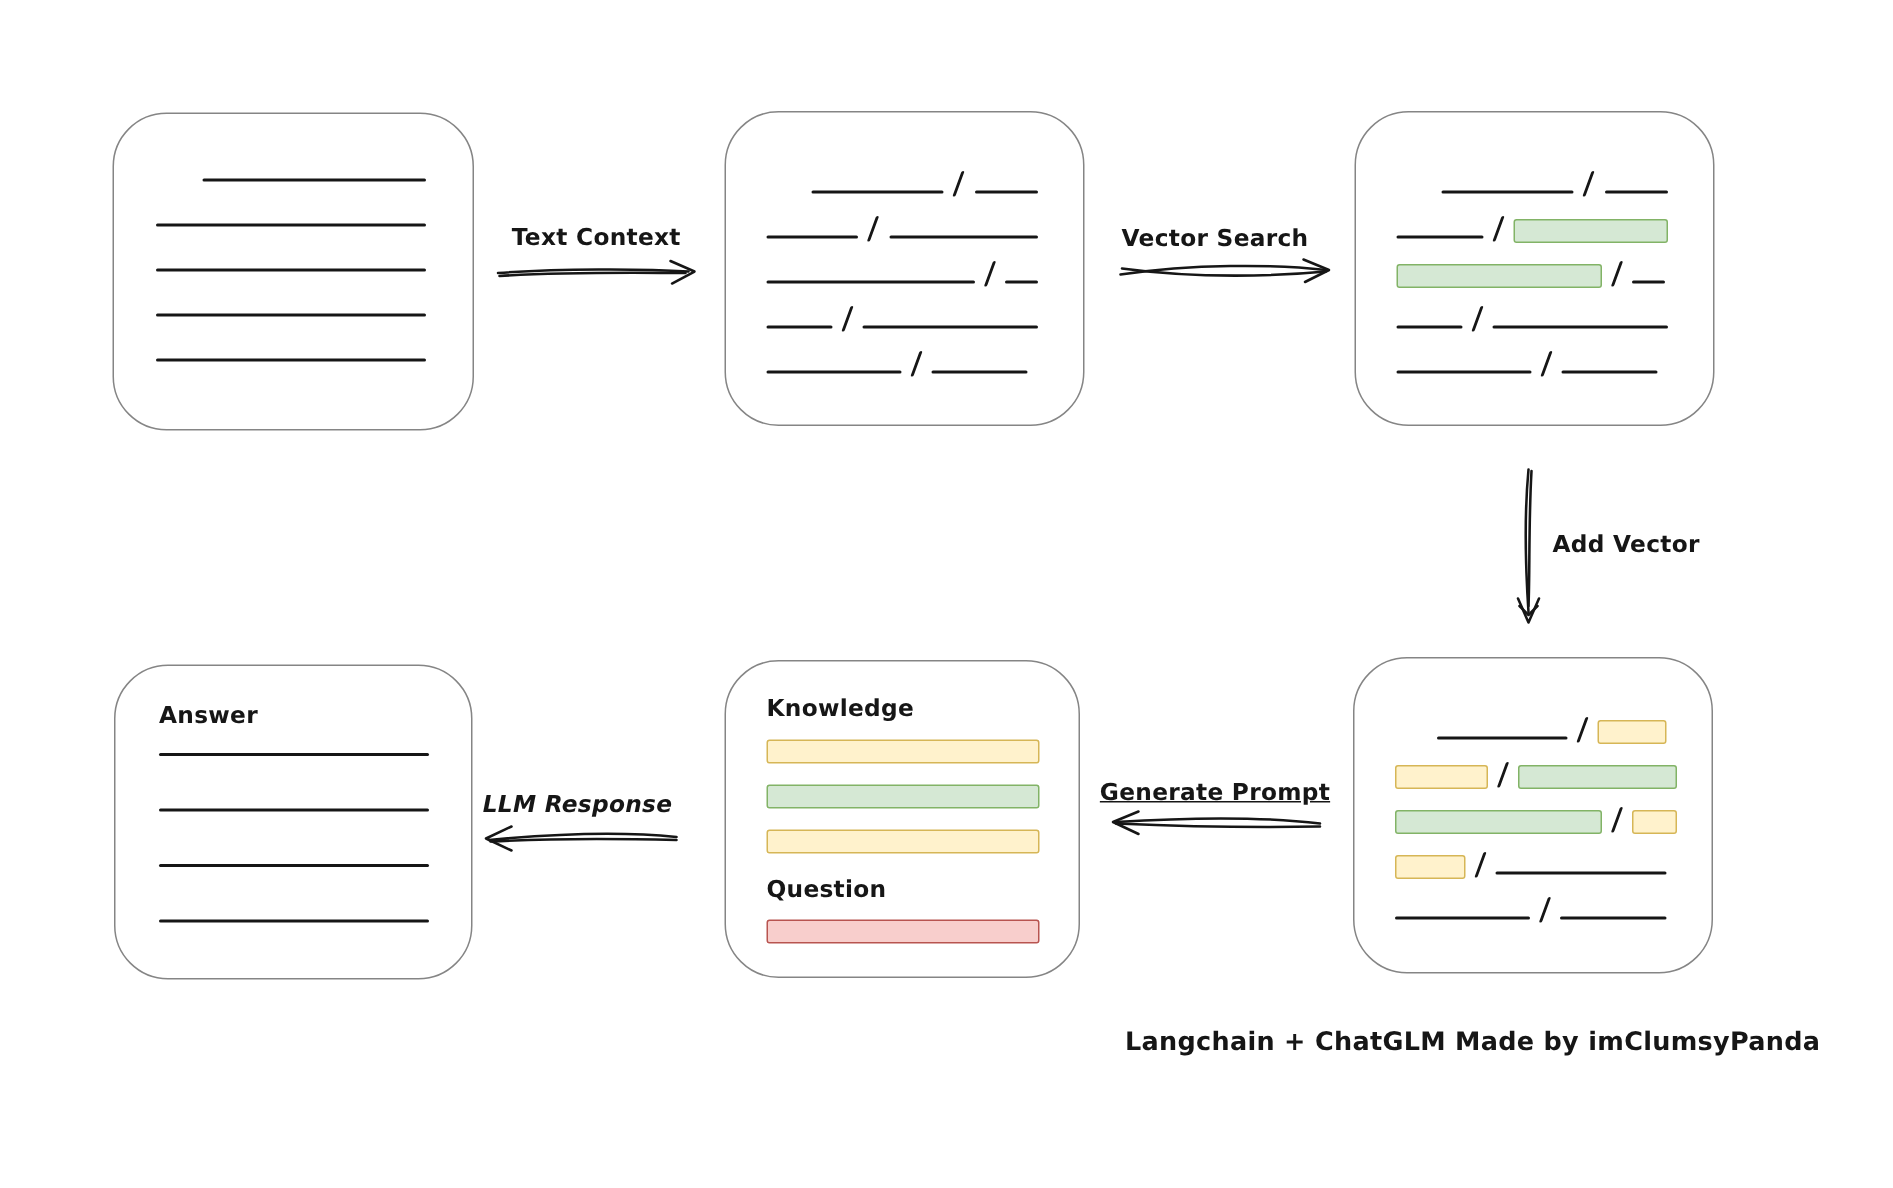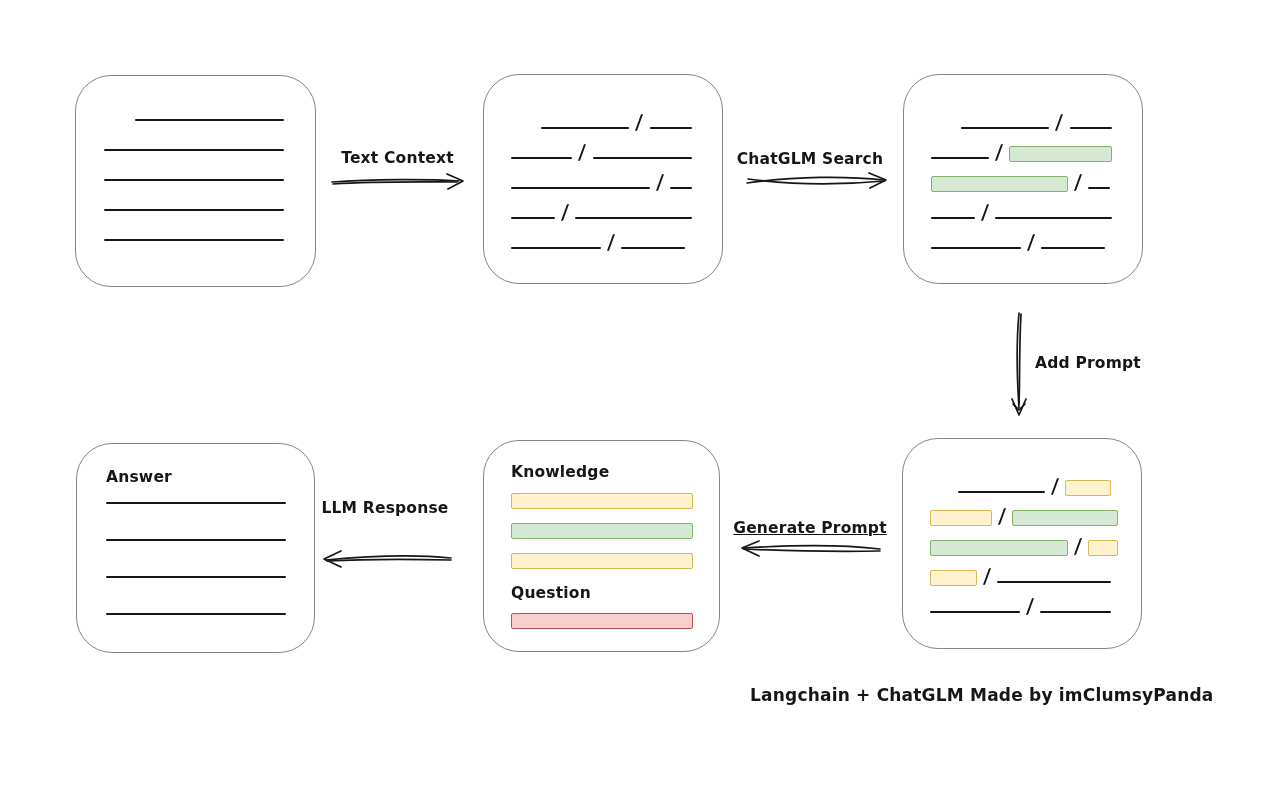--- a/index.html
+++ b/index.html
@@ -56,21 +56,21 @@
 
   
   .lbl{
     position:absolute;font-size:15.5px;font-weight:600;letter-spacing:.2px;
     text-align:center;white-space:nowrap;
   }
   #lbl-text-splitter{left:320px;top:149px;width:155px;}
   #lbl-vector-search{left:735px;top:150px;width:150px;}
   #lbl-add-context{left:1035px;top:354px;text-align:left;}
   #lbl-generate-prompt{left:728px;top:519px;width:164px;text-decoration:underline;}
-  #lbl-llm-response{left:312px;top:499px;width:146px;}
+  #lbl-llm-response{left:312px;top:527px;width:146px;font-style:italic;}
   #caption{
     position:absolute;left:750px;top:685px;width:440px;text-align:center;
     font-size:17px;font-weight:700;letter-spacing:.2px;white-space:nowrap;
   }
 
   .arrows{position:absolute;left:0;top:0;width:1262px;height:792px;pointer-events:none;}
   .arrows path{stroke:var(--line,#161616);stroke-width:1.7;fill:none;stroke-linecap:round;stroke-linejoin:round;}
 </style>
 </head>
 <body>
@@ -228,19 +228,19 @@
           <div class="bar full yellow"></div>
         </div>
       <div class="box-title q-title">Question</div>
       <div>
           <div class="bar full red"></div>
         </div>
     </div>
   </div>
 
   <div class="lbl" id="lbl-text-splitter">Text Context</div>
-  <div class="lbl" id="lbl-vector-search">ChatGLM Search</div>
-  <div class="lbl" id="lbl-add-context">Add Prompt</div>
+  <div class="lbl" id="lbl-vector-search">Vector Search</div>
+  <div class="lbl" id="lbl-add-context">Add Vector</div>
   <div class="lbl" id="lbl-generate-prompt">Generate Prompt</div>
   <div class="lbl" id="lbl-llm-response">LLM Response</div>
 
   <div id="caption">Langchain + ChatGLM Made by imClumsyPanda</div>
 </div>
 
 </body></html>

